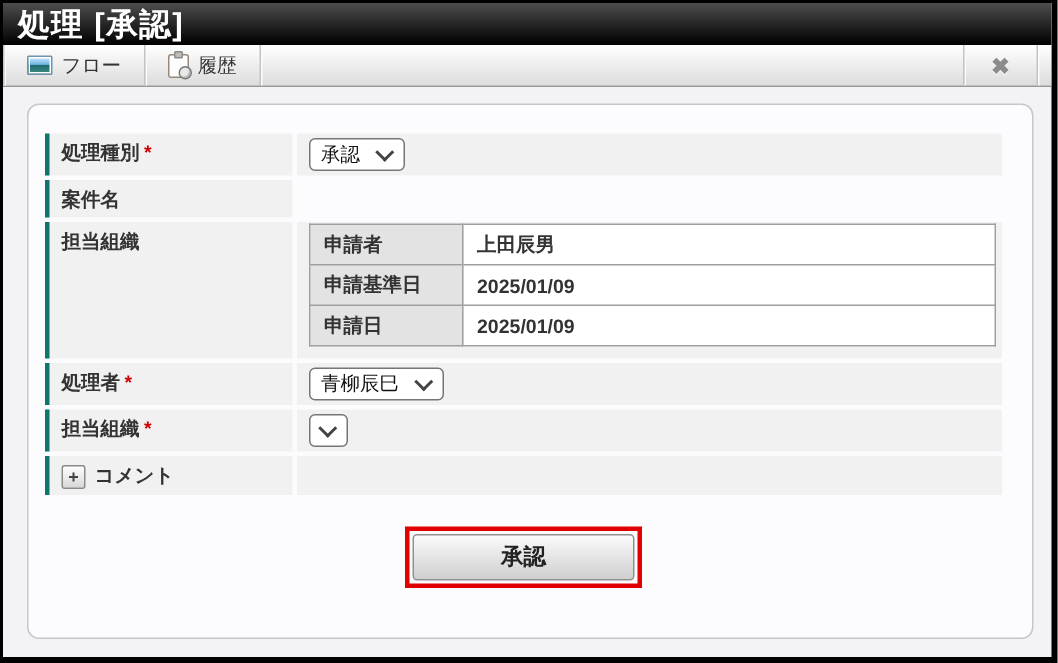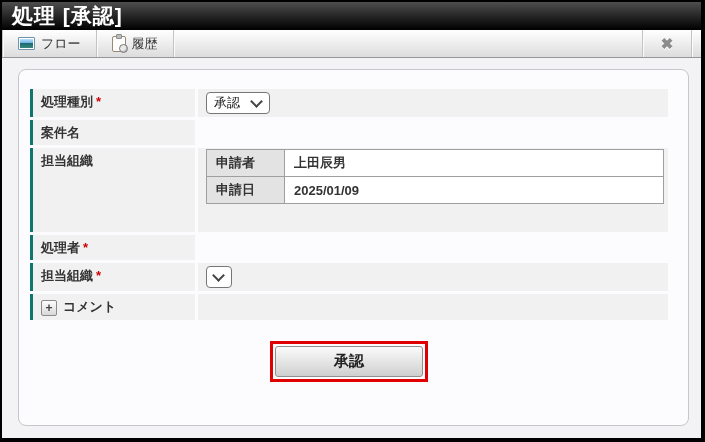--- a/index.html
+++ b/index.html
@@ -98,21 +98,21 @@
     border-right:2px solid #444; border-bottom:2px solid #444;
     transform:rotate(45deg); margin-top:-4px;
   }
 
   
   .app-table { border-collapse:collapse; width:458px; background:#fff; }
   .app-table th, .app-table td {
     border:1px solid #9f9f9f; font-size:13px; padding:4px 9px;
     height:25px; box-sizing:border-box; text-align:left; color:#333;font-weight:bold;
   }
-  .app-table th { background:#e3e3e3; font-weight:bold; width:78px; }
+  .app-table th { background:#e3e3e3; font-weight:bold; width:102px; }
 
   
   .plus-btn {
     width:14px; height:14px; flex:0 0 14px;
     border:1px solid #8b8b8b; border-radius:2px;
     background:linear-gradient(#fefefe,#d8d8d8);
     display:inline-flex; align-items:center; justify-content:center;
     font-size:12px; font-weight:bold; color:#444; line-height:1;
     margin-right:6px; margin-top:1px; cursor:pointer;
   }
@@ -183,33 +183,43 @@
       <span>担当組織</span>
     </div>
     <div class="ftd">
       <table class="app-table">
         <tbody>
           <tr>
             <th>申請者</th>
             <td>上田辰男</td>
           </tr>
           <tr>
+            <th>申請基準日</th>
+            <td>2025/01/09</td>
+          </tr>
+          <tr>
             <th>申請日</th>
             <td>2025/01/09</td>
           </tr>
         </tbody>
       </table>
     </div>
   </div>
 
   <div class="frow">
     <div class="fth">
       <span>処理者</span>
         <span class="req">*</span>
     </div>
+    <div class="ftd sel-row">
+      <span class="sel">
+        <span>青柳辰巳</span>
+        <span class="chev"></span>
+      </span>
+    </div>
   </div>
 
   <div class="frow">
     <div class="fth">
       <span>担当組織</span>
         <span class="req">*</span>
     </div>
     <div class="ftd sel-row">
       <span class="sel">
         <span class="chev"></span>

